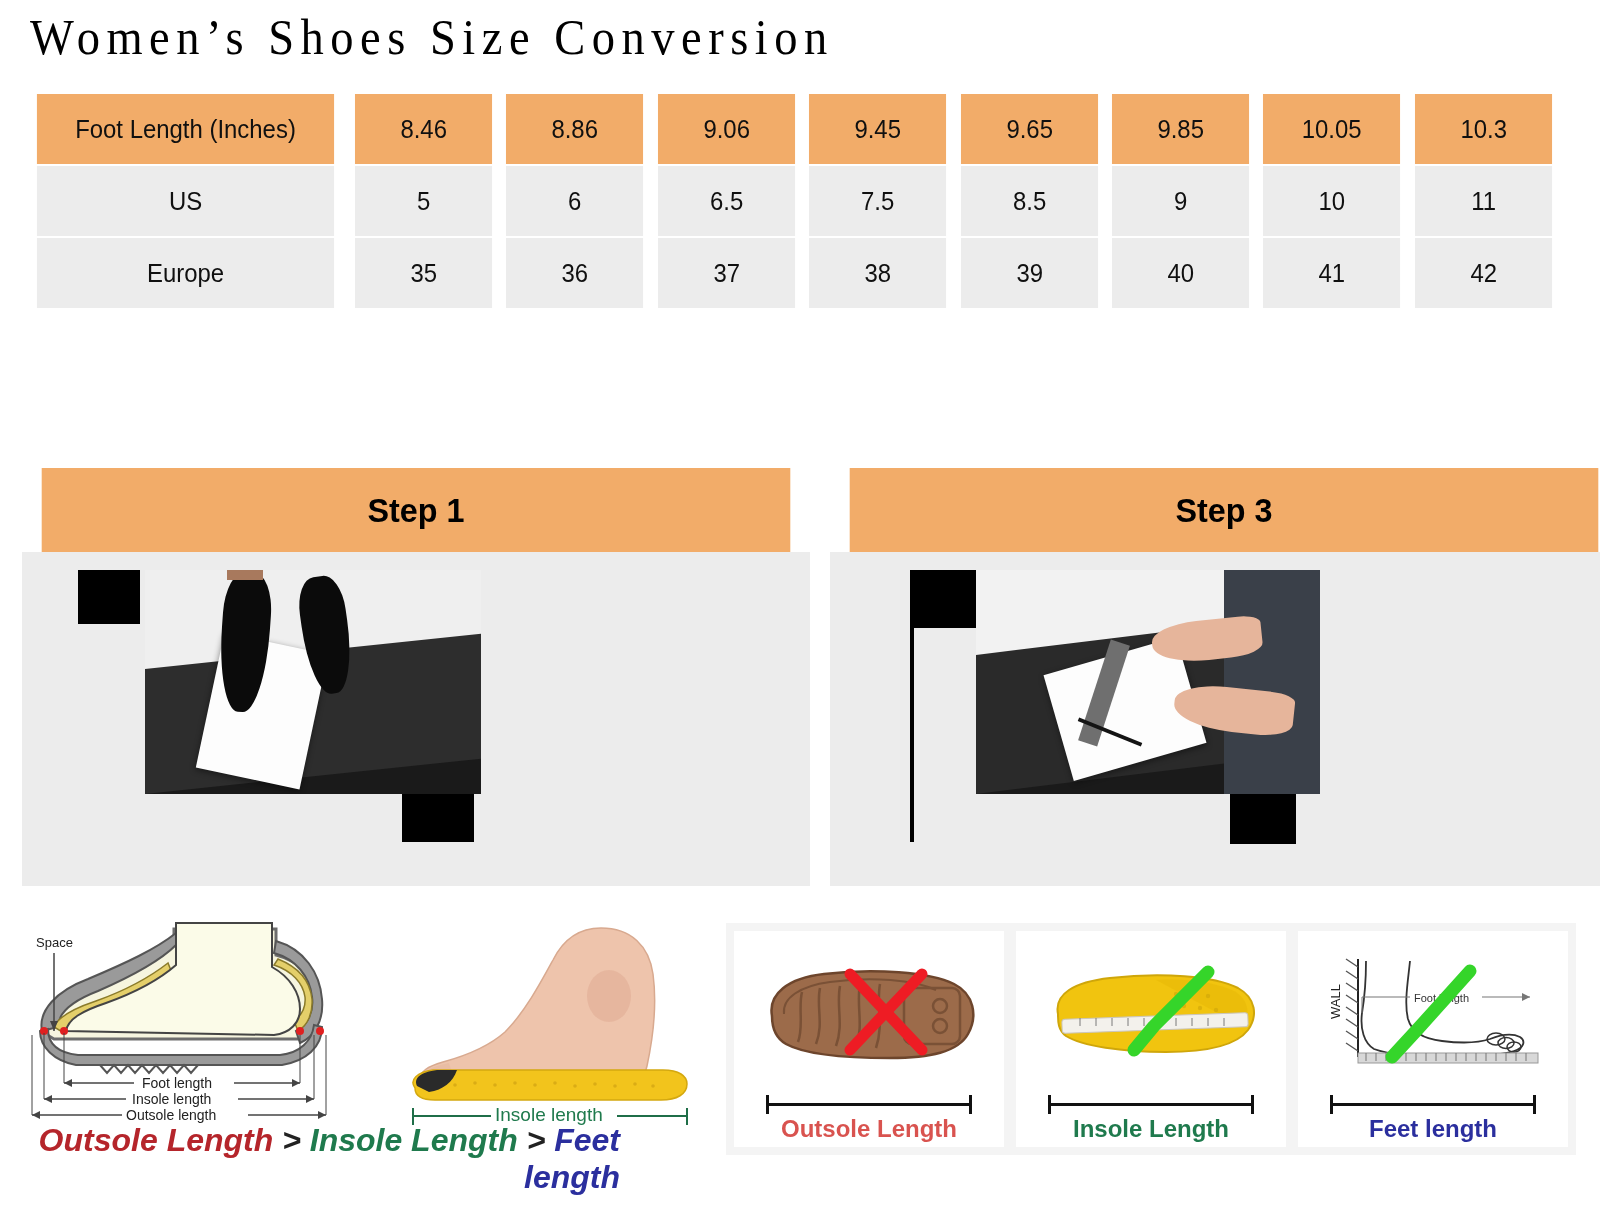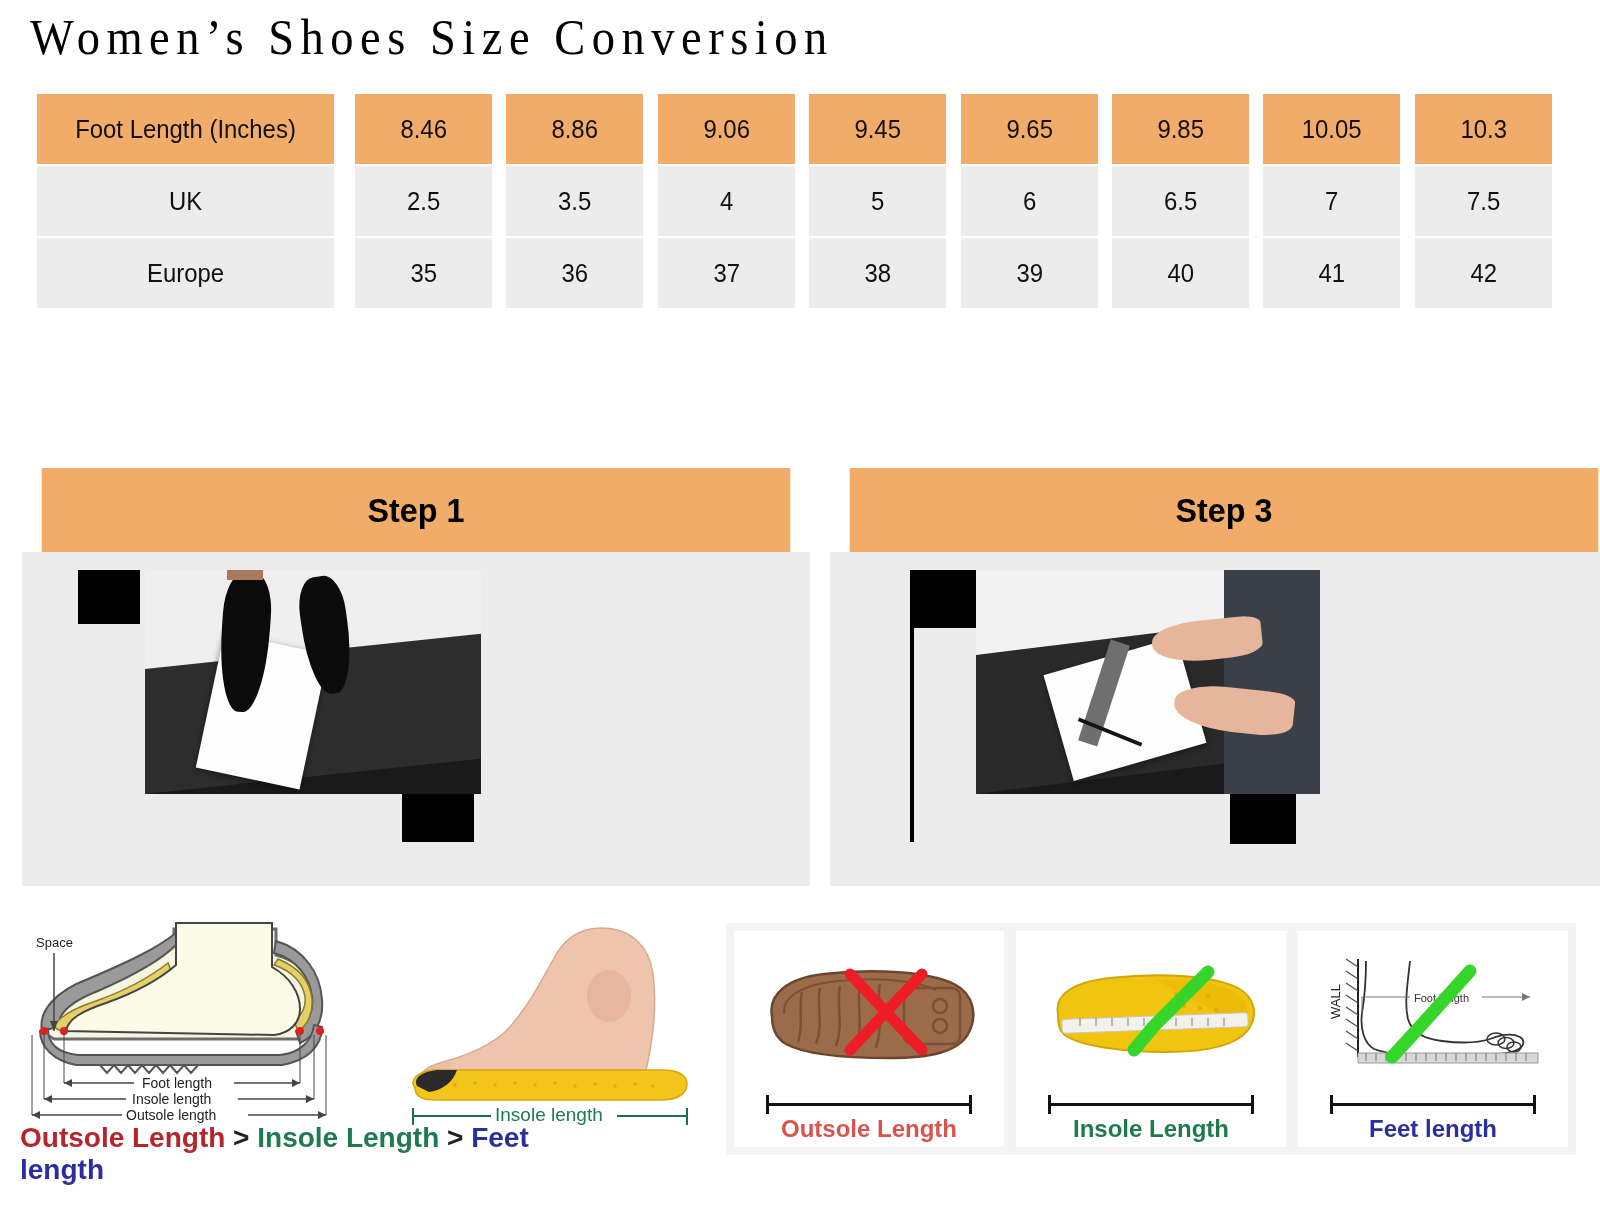--- a/index.html
+++ b/index.html
@@ -82,23 +82,24 @@
   .paper { position: absolute; background: #fdfdfd; box-shadow: 0 2px 6px rgba(0,0,0,.45); }
   .sock { position: absolute; background: #0b0b0b; border-radius: 40% 40% 45% 45%/30% 30% 60% 60%; }
   .skin { position: absolute; background: #e7b99c; }
 
   
   .bottom { position: absolute; left: 0; top: 905px; width: 1600px; height: 302px; }
 
   .diag-shoe { position: absolute; left: 14px; top: 10px; width: 390px; height: 210px; text-align: center; }
   .shoe-caption {
     position: absolute; left: 20px; top: 1122px;
-    width: 600px; text-align: left;
-    font-size: 28px; font-weight: 600;
+    width: 600px; text-align: right;
+    font-size: 32px; font-weight: 600;
     font-family: "Liberation Sans", sans-serif;
+    font-style: italic;
   }
   .c-red { color: #b5252b; }
   .c-green { color: #1f7a4d; }
   .c-blue { color: #2b2f9e; }
   .c-dark { color: #222; }
 
   .diag-insole { position: absolute; left: 395px; top: 15px; width: 320px; height: 205px; }
 
   .panel-box {
     position: absolute; left: 726px; top: 18px;
@@ -152,29 +153,29 @@
         <td>8.46</td>
         <td>8.86</td>
         <td>9.06</td>
         <td>9.45</td>
         <td>9.65</td>
         <td>9.85</td>
         <td>10.05</td>
         <td>10.3</td>
       </tr>
       <tr class="row-gray">
-        <td class="lbl">UK</td>
-        <td>2.5</td>
-        <td>3.5</td>
-        <td>4</td>
+        <td class="lbl">US</td>
         <td>5</td>
         <td>6</td>
         <td>6.5</td>
-        <td>7</td>
         <td>7.5</td>
+        <td>8.5</td>
+        <td>9</td>
+        <td>10</td>
+        <td>11</td>
       </tr>
       <tr class="row-gray">
         <td class="lbl">Europe</td>
         <td>35</td>
         <td>36</td>
         <td>37</td>
         <td>38</td>
         <td>39</td>
         <td>40</td>
         <td>41</td>

